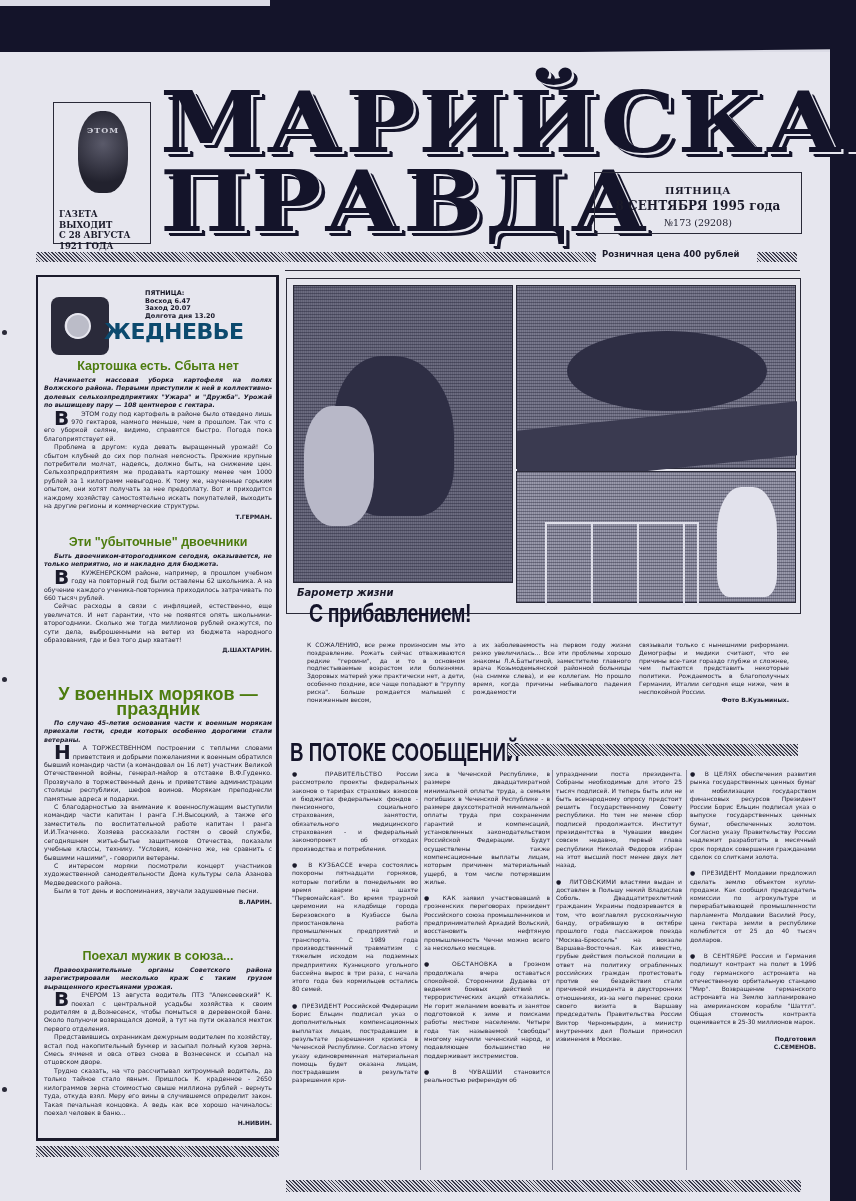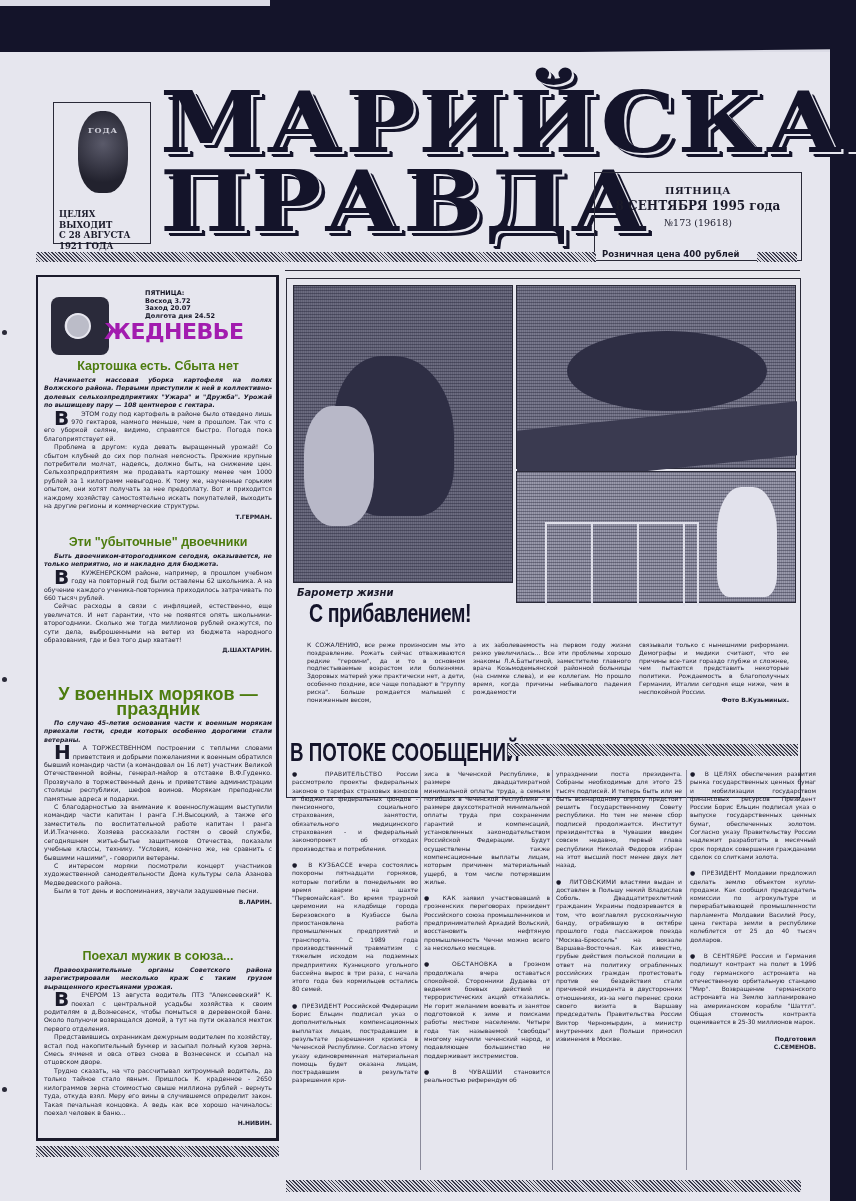--- a/index.html
+++ b/index.html
@@ -16,49 +16,49 @@
   
   .logo-box { position: absolute; left: 53px; top: 102px; width: 98px; height: 142px; border: 1.5px solid #2a2a38; }
   .order { position: absolute; left: 24px; top: 8px; width: 50px; height: 82px; border-radius: 45% 45% 42% 42%; background: radial-gradient(circle at 50% 40%, #5a5a6a, #22222e 70%); }
   .order-text { position: absolute; left: 8px; top: 14px; width: 34px; text-align: center; color: #d0d0da; font-size: 8px; font-weight: bold; font-family: "DejaVu Serif", serif; letter-spacing: 1px; }
   .since { position: absolute; left: 5px; top: 106px; font-family: "DejaVu Serif", serif; font-size: 8.5px; font-weight: bold; line-height: 10.5px; color: #1a1a2a; }
 
   .title-line { position: absolute; font-family: "DejaVu Serif", serif; font-weight: bold; color: #14142a; letter-spacing: 2px; text-shadow: 2px 2px 0 #e6e6ee, 4px 4px 0 #14142a, 5px 5px 0 #14142a; transform: scaleX(1.12); transform-origin: left top; }
   .title-1 { left: 160px; top: 78px; font-size: 84px; line-height: 90px; }
   .title-2 { left: 160px; top: 160px; font-size: 84px; line-height: 84px; }
 
-  .date-box { position: absolute; left: 594px; top: 172px; width: 208px; height: 89px; border: 1px solid #2a2a38; text-align: center; font-family: "DejaVu Serif", serif; font-weight: bold; }
+  .date-box { position: absolute; left: 594px; top: 172px; width: 208px; height: 62px; border: 1px solid #2a2a38; text-align: center; font-family: "DejaVu Serif", serif; font-weight: bold; }
   .date-box .dow { font-size: 10px; margin-top: 12px; letter-spacing: 0.5px; }
   .date-box .date { font-size: 12px; margin-top: 3px; }
   .date-box .num { font-size: 9.5px; margin-top: 4px; font-weight: normal; }
 
   .hatch { background: repeating-linear-gradient(45deg, #3a3a4a 0 1px, #d8d8e0 1px 2.5px); }
   .strip-1 { position: absolute; left: 36px; top: 252px; width: 560px; height: 10px; }
   .price { position: absolute; left: 602px; top: 249px; font-size: 8.5px; font-weight: bold; color: #1a1a2a; text-align: center; }
   .strip-2 { position: absolute; left: 757px; top: 252px; width: 40px; height: 10px; }
   .rule-top { position: absolute; left: 285px; top: 270px; width: 515px; height: 1px; background: #2a2a38; }
 
   
   .left-box { position: absolute; left: 36px; top: 275px; width: 243px; height: 866px; border: 3px solid #1a1a2a; border-left-width: 2px; border-top-width: 2px; }
   .left-strip { position: absolute; left: 36px; top: 1146px; width: 243px; height: 11px; }
 
   .daily-logo { position: absolute; left: 13px; top: 20px; width: 58px; height: 58px; background: radial-gradient(circle at 45% 50%, #bbbcc8 0 28%, #2a2a3a 30% 100%); border-radius: 8px; }
   .daily-dial { position: absolute; left: 14px; top: 16px; width: 26px; height: 26px; border-radius: 50%; border: 2px solid #e6e6ee; }
-  .daily-title { position: absolute; left: 66px; top: 42px; font-size: 22px; font-weight: bold; letter-spacing: -0.5px; color: #a21caf; }
+  .daily-title { position: absolute; left: 66px; top: 42px; font-size: 22px; font-weight: bold; letter-spacing: -0.5px; color: #0c4a6e; }
   .today { position: absolute; left: 107px; top: 13px; font-size: 6.5px; font-weight: bold; line-height: 7.5px; color: #1a1a2a; }
 
   .article { position: absolute; font-size: 6.2px; line-height: 8.4px; color: #1a1a2a; text-align: justify; }
   .headline { text-align: center; font-weight: bold; font-family: "Liberation Sans", sans-serif; color: #4d7c0f; }
   .lead { font-style: italic; font-weight: bold; text-indent: 10px; margin-top: 2px; }
   .para { text-indent: 10px; }
   .para.drop::first-letter { font-size: 20px; font-weight: bold; float: left; line-height: 15px; margin: 1px 2px 0 0; }
   .sig { text-align: right; font-weight: bold; font-size: 6px; margin-top: 2px; }
 
   
-  .photo-frame { position: absolute; left: 286px; top: 278px; width: 515px; height: 520px; border: 1px solid #2a2a38; }
+  .photo-frame { position: absolute; left: 286px; top: 278px; width: 515px; height: 336px; border: 1px solid #2a2a38; }
   .photo { position: absolute; border: 1px solid #2a2a38; background:
       repeating-linear-gradient(0deg, rgba(20,20,40,0.35) 0 1px, transparent 1px 3px),
       repeating-linear-gradient(90deg, rgba(20,20,40,0.15) 0 1px, transparent 1px 2px); }
   .photo-1 { left: 6px; top: 6px; width: 220px; height: 298px; background-color: #6c6c80; }
   .photo-1::before { content: ""; position: absolute; left: 40px; top: 70px; width: 120px; height: 160px; border-radius: 40% 50% 30% 40%; background: #2e2e44; }
   .photo-1::after { content: ""; position: absolute; left: 10px; top: 120px; width: 70px; height: 120px; border-radius: 40%; background: #b8b8c8; }
   .photo-2 { left: 229px; top: 6px; width: 280px; height: 184px; background-color: #7a7a8e; }
   .photo-2::before { content: ""; position: absolute; left: 50px; top: 45px; width: 200px; height: 80px; border-radius: 50%; background: #2e2e44; }
   .photo-2::after { content: ""; position: absolute; left: 0; top: 130px; width: 280px; height: 54px; background: #3a3a50; transform: skewY(-6deg); }
   .photo-3 { left: 229px; top: 192px; width: 280px; height: 132px; background-color: #9a9aac; }
@@ -98,53 +98,53 @@
 <div class="page">
   <div class="hole" style="top:278px"></div>
   <div class="hole" style="top:625px"></div>
   <div class="hole" style="top:1035px"></div>
 </div>
 
 <div class="right-band"></div>
 
 <div class="logo-box">
   <div class="order">
-    <div class="order-text">ГОДА</div>
+    <div class="order-text">ЭТОМ</div>
   </div>
   <div class="since">
-    <div>ЦЕЛЯХ ВЫХОДИТ</div>
+    <div>ГАЗЕТА ВЫХОДИТ</div>
     <div>С 28 АВГУСТА</div>
     <div>1921 ГОДА</div>
   </div>
 </div>
 
 <div class="title-line title-1">МАРИЙСКАЯ</div>
 <div class="title-line title-2">ПРАВДА</div>
 
 <div class="date-box">
   <div class="dow">ПЯТНИЦА</div>
   <div class="date">8 СЕНТЯБРЯ 1995 года</div>
-  <div class="num">№173 (19618)</div>
+  <div class="num">№173 (29208)</div>
 </div>
 
 <div class="hatch strip-1"></div>
 <div class="price">Розничная цена 400 рублей</div>
 <div class="hatch strip-2"></div>
 <div class="rule-top"></div>
 
 <div class="left-box">
   <div class="daily-logo">
     <div class="daily-dial"></div>
   </div>
   <div class="daily-title">ЖЕДНЕВЬЕ</div>
   <div class="today">
     <div>ПЯТНИЦА:</div>
-    <div>Восход 3.72</div>
+    <div>Восход 6.47</div>
     <div>Заход 20.07</div>
-    <div>Долгота дня 24.52</div>
+    <div>Долгота дня 13.20</div>
   </div>
 
   <div class="article" style="left:6px; top:82px; width:228px;">
     <div class="headline" style="font-size:12.5px; line-height:15px;">Картошка есть. Сбыта нет</div>
     <div class="lead">Начинается массовая уборка картофеля на полях Волжского района. Первыми приступили к ней в коллективно-долевых сельхозпредприятиях "Ужара" и "Дружба". Урожай по вышищеву пару — 108 центнеров с гектара.</div>
     <div class="para drop">В ЭТОМ году под картофель в районе было отведено лишь 970 гектаров, намного меньше, чем в прошлом. Так что с его уборкой селяне, видимо, справятся быстро. Погода пока благоприятствует ей.</div>
     <div class="para">Проблема в другом: куда девать выращенный урожай! Со сбытом клубней до сих пор полная неясность. Прежние крупные потребители молчат, надеясь, должно быть, на снижение цен. Сельхозпредприятиям же продавать картошку менее чем 1000 рублей за 1 килограмм невыгодно. К тому же, наученные горьким опытом, они хотят получать за нее предоплату. Вот и приходится каждому хозяйству самостоятельно искать покупателей, выходить на другие регионы и коммерческие структуры.</div>
     <div class="sig">Т.ГЕРМАН.</div>
   </div>
 

